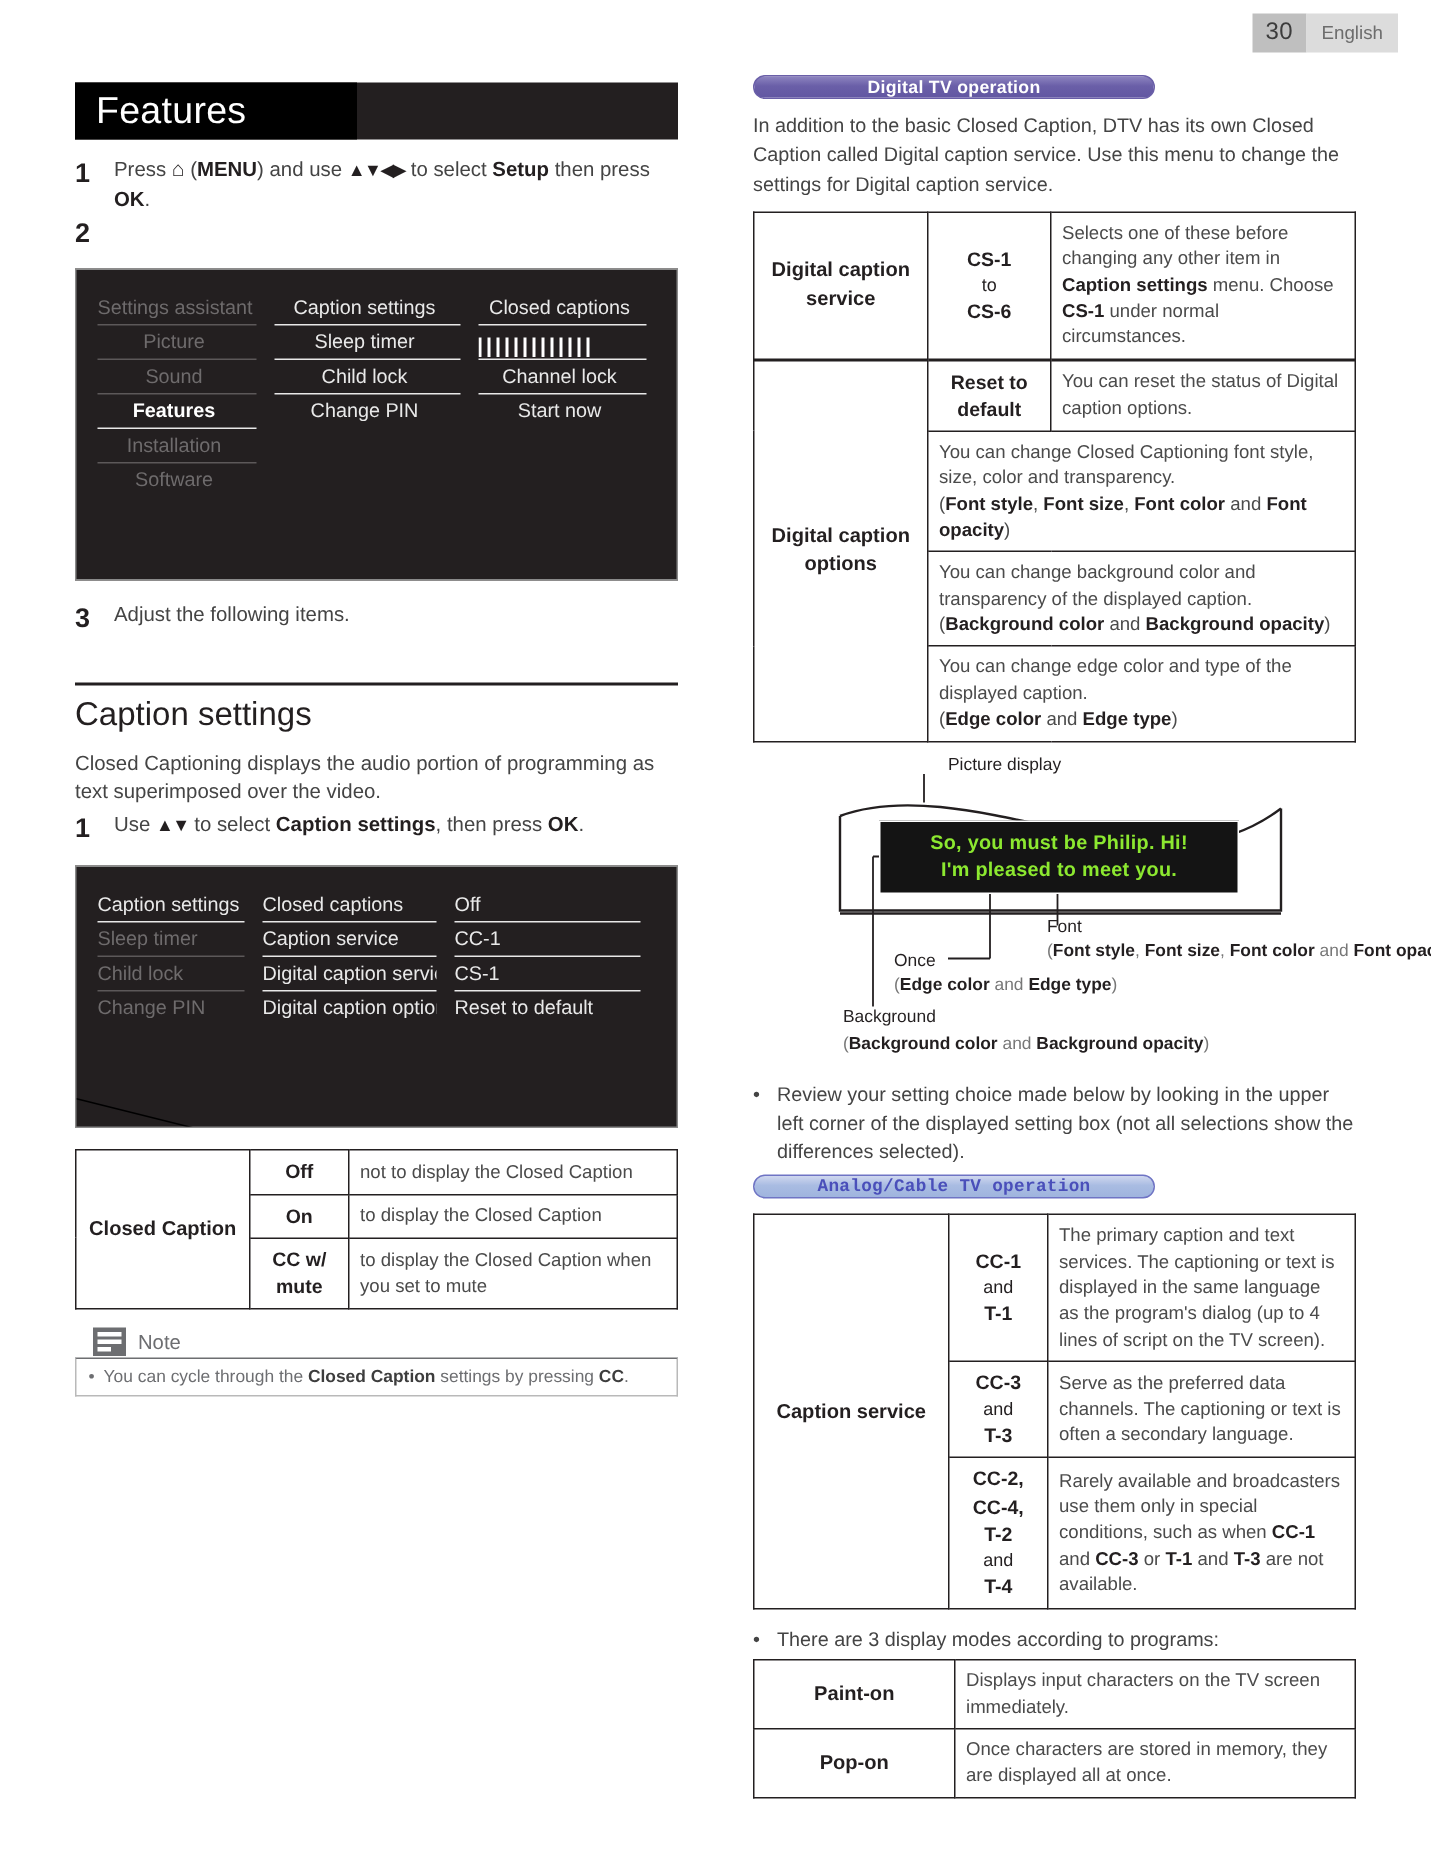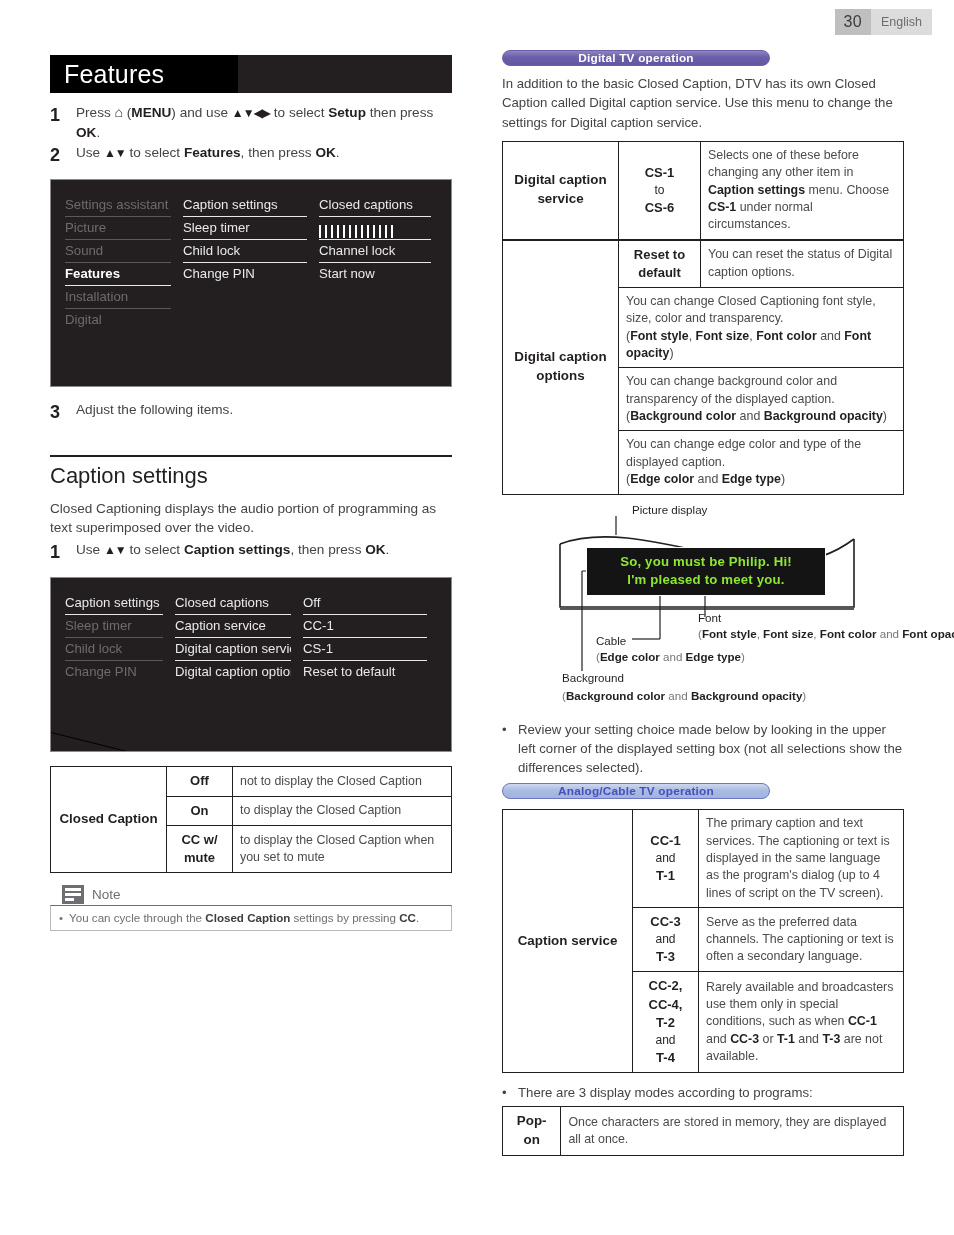--- a/index.html
+++ b/index.html
@@ -63,21 +63,21 @@
   .home-glyph { font-size:14px; color:#231f20; }
 
   
   .tv-menu {
     width:402px; background:#231f20;
     border:1px solid #8a8a8a;
     position:relative;
     padding:14px 0 0 0;
     overflow:hidden;
   }
-  .tv-menu.m1 { height:208px; margin-top:12px; }
+  .tv-menu.m1 { height:208px; margin-top:12px;text-align:center; }
   .tv-menu.m2 { height:175px; margin-top:13px; }
   .tv-cols { display:flex; padding:0 14px; }
   .tv-col { flex:0 0 auto; }
   .tv-col.c1 { width:118px; }
   .tv-col.c2 { width:136px; }
   .tv-col.c3 { width:124px; }
   .tv-menu.m2 .tv-col.c1 { width:110px; }
   .tv-menu.m2 .tv-col.c2 { width:128px; }
   .tv-menu.m2 .tv-col.c3 { width:136px; }
   .tv-item {
@@ -143,21 +143,21 @@
     width:268px; height:16px; border-radius:9px;
     display:flex; align-items:center; justify-content:center;
     font-size:11.8px; font-weight:bold; letter-spacing:.2px;
   }
   .badge.purple {
     background:linear-gradient(180deg,#8d84bf 0%, #6a5fa8 45%, #6257a2 100%);
     border:1px solid #6a5fa8; color:#ffffff;
   }
   .badge.blue {
     background:linear-gradient(180deg,#cfd7ef 0%, #a9bce2 45%, #9fb4de 100%);
-    border:1px solid #6f74c4; color:#4a4fba;
+    border:1px solid #6f74c4; color:#4a4fba;font-family:Liberation Mono, monospace;
   }
 
   
   .rp { font-size:13.2px; color:#444; line-height:1.46; margin:8px 0 9px 0; }
   .bullet-p {
     font-size:13.2px; color:#444; line-height:1.46;
     display:flex; margin:9px 0 6px 0;
   }
   .bullet-p .b { flex:0 0 16px; }
 
@@ -195,33 +195,32 @@
     <div class="title">Features</div>
   </div>
 
   <div class="steps">
     <div class="step">
       <div class="step-num">1</div>
       <div class="step-txt"><span>Press </span><span class="home-glyph">⌂</span><span> (</span><b>MENU</b><span>) and use </span><span class="glyph">▲▼◀▶</span><span> to select </span><b>Setup</b><span> then press </span><b>OK</b><span>.</span></div>
     </div>
     <div class="step">
       <div class="step-num">2</div>
-      <div class="step-txt"><span>Use </span><span class="glyph">▲▼</span><span> to select </span><b>Features</b><span>, then press </span><b>OK</b><span>.</span></div>
     </div>
   </div>
 
   <div class="tv-menu m1">
     <div class="tv-cols">
       <div class="tv-col c1">
         <div class="tv-item dim">Settings assistant</div>
         <div class="tv-item dim">Picture</div>
         <div class="tv-item dim">Sound</div>
         <div class="tv-item sel">Features</div>
         <div class="tv-item dim">Installation</div>
-        <div class="tv-item dim nb">Digital</div>
+        <div class="tv-item dim nb">Software</div>
       </div>
       <div class="tv-col c2">
         <div class="tv-item bright">Caption settings</div>
         <div class="tv-item bright">Sleep timer</div>
         <div class="tv-item bright">Child lock</div>
         <div class="tv-item bright nb">Change PIN</div>
       </div>
       <div class="tv-col c3">
         <div class="tv-item bright">Closed captions</div>
         <div class="tv-item">
@@ -382,21 +381,21 @@
     <div class="cc-box">
       <div class="cc-inner">
         <div class="cc-line">So, you must be Philip. Hi!</div>
         <div class="cc-line">I'm pleased to meet you.</div>
       </div>
     </div>
 
     <div class="dg-label" style="left:196px; top:112px;">Font</div>
     <div class="dg-paren" style="left:196px; top:128px;"><span>(</span><b>Font style</b><span>, </span><b>Font size</b><span>, </span><b>Font color</b><span> and </span><b>Font opacity</b></div>
 
-    <div class="dg-label" style="left:94px; top:135px;">Cable</div>
+    <div class="dg-label" style="left:94px; top:135px;">Once</div>
     <div class="dg-paren" style="left:94px; top:151px;"><span>(</span><b>Edge color</b><span> and </span><b>Edge type</b><span>)</span></div>
 
     <div class="dg-label" style="left:60px; top:172px;">Background</div>
     <div class="dg-paren" style="left:60px; top:190px;"><span>(</span><b>Background color</b><span> and </span><b>Background opacity</b><span>)</span></div>
   </div>
 
   <div class="bullet-p">
     <div class="b">•</div>
     <div>Review your setting choice made below by looking in the upper left corner of the displayed setting box (not all selections show the differences selected).</div>
   </div>
@@ -435,20 +434,24 @@
   </tbody>
     </table>
 
   <div class="bullet-p" style="margin:10px 0 4px 0;">
     <div class="b">•</div>
     <div>There are 3 display modes according to programs:</div>
   </div>
 
   <table class="mt">
     <tbody>
+        <tr>
+      <td class="label" style="width:134px;">Paint-on</td>
+      <td class="desc">Displays input characters on the TV screen immediately.</td>
+    </tr>
     <tr>
       <td class="label">Pop-on</td>
       <td class="desc">Once characters are stored in memory, they are displayed all at once.</td>
     </tr>
 
   </tbody>
     </table>
 
 </div>
 

